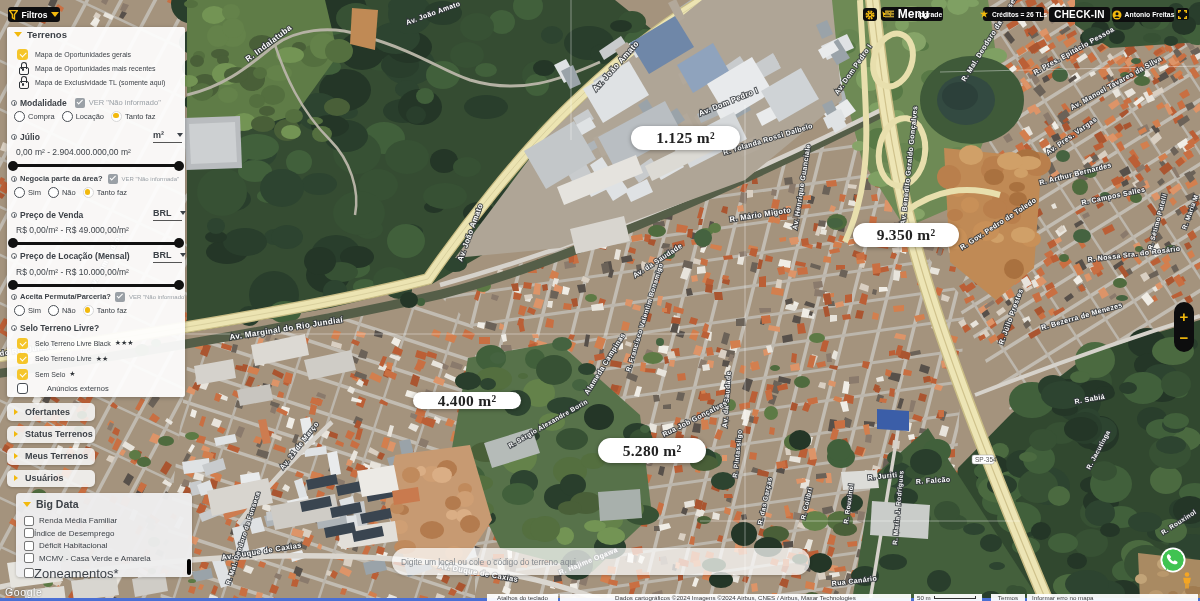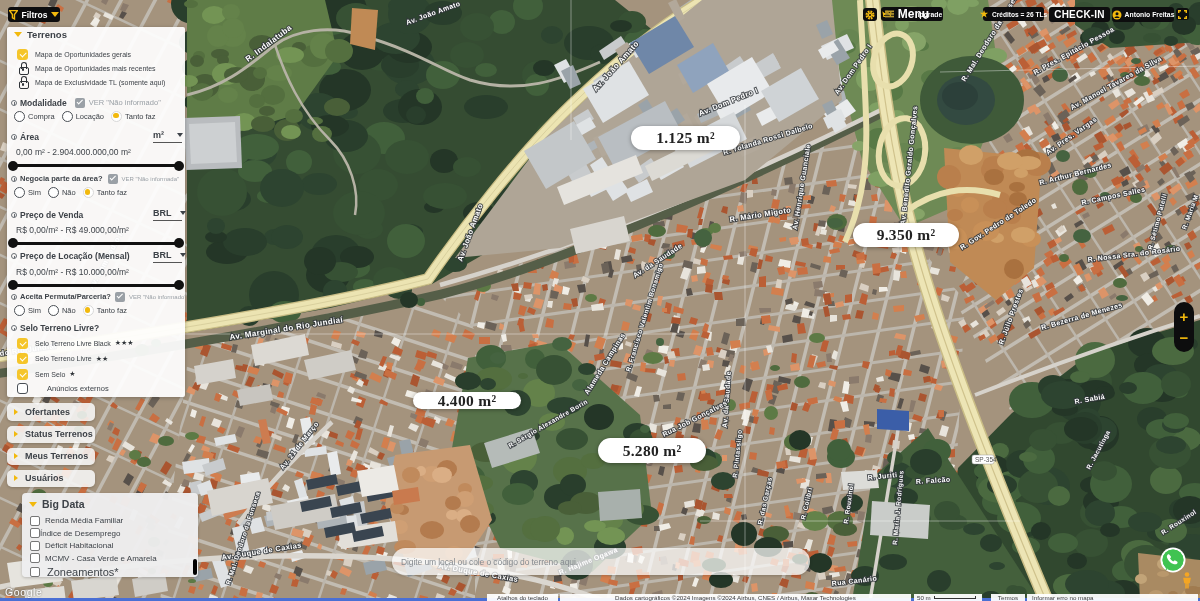--- a/index.html
+++ b/index.html
@@ -2835,21 +2835,21 @@
 <div class="prow" style="top:83.5px;left:7px">
       <span class="radio"></span>
       <span class="rlab" style="margin-right:7px">Compra</span>
       <span class="radio"></span>
       <span class="rlab" style="margin-right:7px">Locação</span>
       <span class="radio sel"></span>
       <span class="rlab">Tanto faz</span>
     </div>
 <div class="prow" style="top:104.5px;left:4px">
       <span class="info"></span>
-      <span class="blab">Área</span>
+      <span class="blab">Júlio</span>
     </div>
 <div class="dd" style="left:146px;top:103px;width:29px">m²<span class="car" style="margin-left:9px"></span></div>
 <div class="prow" style="top:120px;left:9px">
       <span style="font-size:8.5px">0,00 m² - 2.904.000.000,00 m²</span>
     </div>
 <div class="slider" style="top:137px"></div>
 <div class="prow" style="top:146.5px;left:4px">
       <span class="info"></span>
       <span class="blab" style="font-size:7.5px">Negocia parte da área?</span>
       <span class="cbg" style="margin-left:5px"></span>
@@ -2928,21 +2928,21 @@
     <span class="t">Status Terrenos</span>
   </div>
 <div class="bar" style="top:447.5px">
     <span class="ycarR" style="margin-left:7px"></span>
     <span class="t">Meus Terrenos</span>
   </div>
 <div class="bar" style="top:469.5px">
     <span class="ycarR" style="margin-left:7px"></span>
     <span class="t">Usuários</span>
   </div>
-<div class="abs" style="left:22px;top:493px;width:176px;height:84px;background:rgba(238,238,239,0.96);border-radius:4px;box-shadow:0 1px 3px rgba(0,0,0,0.2)">
+<div class="abs" style="left:16px;top:493px;width:176px;height:84px;background:rgba(238,238,239,0.96);border-radius:4px;box-shadow:0 1px 3px rgba(0,0,0,0.2)">
 <div style="position:absolute;left:7px;top:5px;display:flex;align-items:center">
       <span class="ycar" style="margin-right:5px"></span>
       <span style="font-weight:bold;font-size:10.5px;color:#3d4248">Big Data</span>
     </div>
 <div style="position:absolute;left:8px;top:22.5px;display:flex;align-items:center">
       <span style="width:10px;height:10px;border:1.2px solid #777;border-radius:2px;background:#fff;flex:none"></span>
       <span style="font-size:8px;color:#3d4248;margin-left:5px">Renda Média Familiar</span>
     </div>
 <div style="position:absolute;left:8px;top:35.0px;display:flex;align-items:center">
       <span style="width:10px;height:10px;border:1.2px solid #777;border-radius:2px;background:#fff;flex:none"></span>
@@ -2951,21 +2951,21 @@
 <div style="position:absolute;left:8px;top:47.5px;display:flex;align-items:center">
       <span style="width:10px;height:10px;border:1.2px solid #777;border-radius:2px;background:#fff;flex:none"></span>
       <span style="font-size:8px;color:#3d4248;margin-left:5px">Déficit Habitacional</span>
     </div>
 <div style="position:absolute;left:8px;top:60.0px;display:flex;align-items:center">
       <span style="width:10px;height:10px;border:1.2px solid #777;border-radius:2px;background:#fff;flex:none"></span>
       <span style="font-size:8px;color:#3d4248;margin-left:5px">MCMV - Casa Verde e Amarela</span>
     </div>
 <div style="position:absolute;left:8px;top:72.5px;display:flex;align-items:center">
       <span style="width:10px;height:10px;border:1.2px solid #777;border-radius:2px;background:#fff;flex:none"></span>
-      <span style="font-size:11px;color:#3d4248;margin-left:7px">Zoneamentos*</span>
+      <span style="font-size:13px;color:#3d4248;margin-left:0">Zoneamentos*</span>
     </div>
 <div style="position:absolute;right:1px;top:66px;width:4.5px;height:16px;background:#000;border-radius:2px"></div>
 </div>
 <div class="abs" style="left:392px;top:548px;width:418px;height:27px;background:rgba(255,255,255,0.72);
 border-radius:13.5px;display:flex;align-items:center;box-shadow:0 1px 3px rgba(0,0,0,0.18)">
 <span style="margin-left:9px;font-size:8.5px;letter-spacing:-0.1px;color:#868b90">Digite um local ou cole o código do terreno aqui.</span>
   </div>
 <div class="abs" style="left:1174px;top:302px;width:20px;height:50px;background:#0d0d0e;border-radius:10px">
 <div style="position:absolute;left:0;top:6px;width:20px;text-align:center;color:#f2b90d;font-size:15px;font-weight:bold">+</div>
 <div style="position:absolute;left:0;top:27px;width:20px;text-align:center;color:#f2b90d;font-size:15px;font-weight:bold">−</div>

